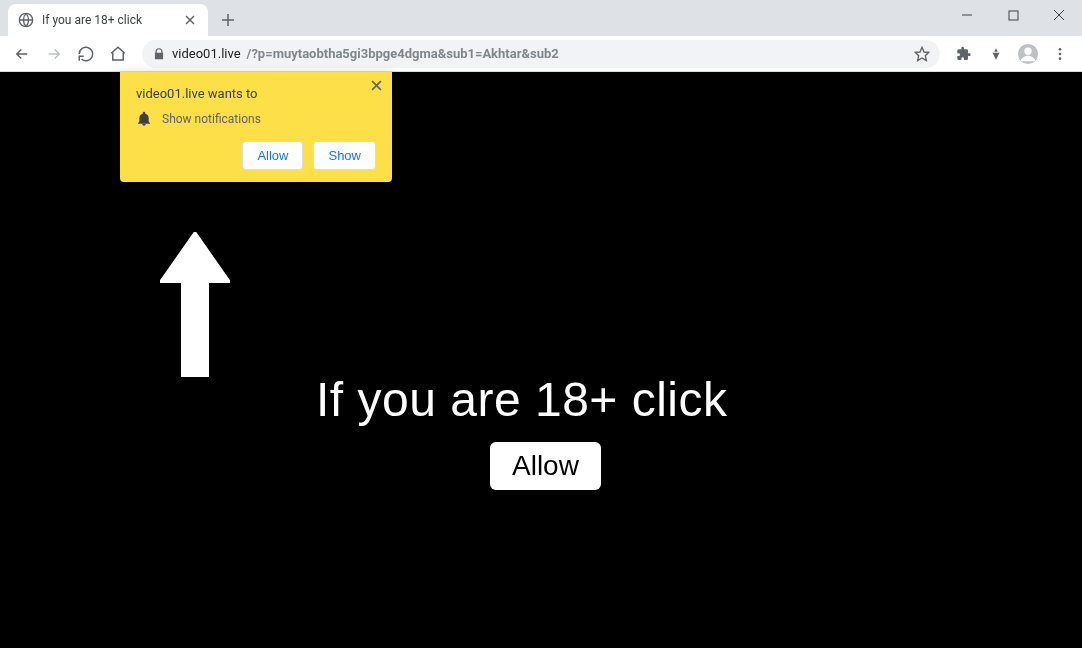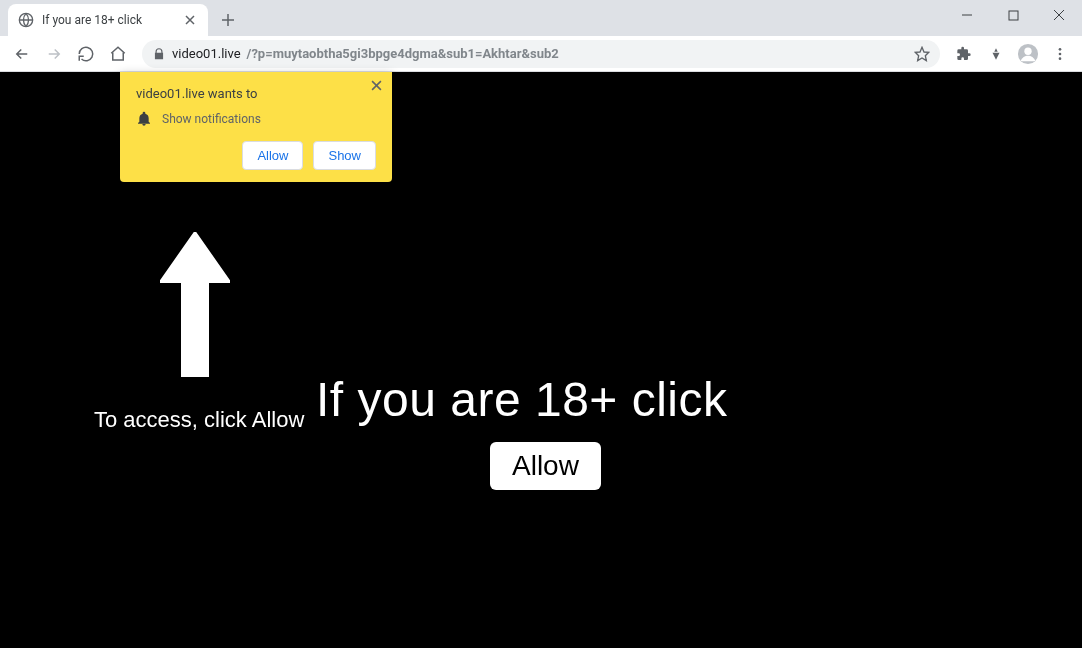--- a/index.html
+++ b/index.html
@@ -326,16 +326,15 @@
       <button class="notif-btn">Allow</button>
       <button class="notif-btn">Show</button>
     </div>
   </div>
 
   <div class="page-arrow">
     <svg width="70" height="145" viewBox="0 0 70 145" fill="currentColor">
       <path d="M35 0 L70 50 L48 50 L48 145 L22 145 L22 50 L0 50 Z" stroke="#fff" stroke-width="2" stroke-linejoin="round"></path>
     </svg>
   </div>
-  <div class="page-instr">To access, click Allow</div>
   <div class="page-headline">If you are 18+ click</div>
   <button class="page-allow-btn">Allow</button>
 </div>
 
 </body></html>

